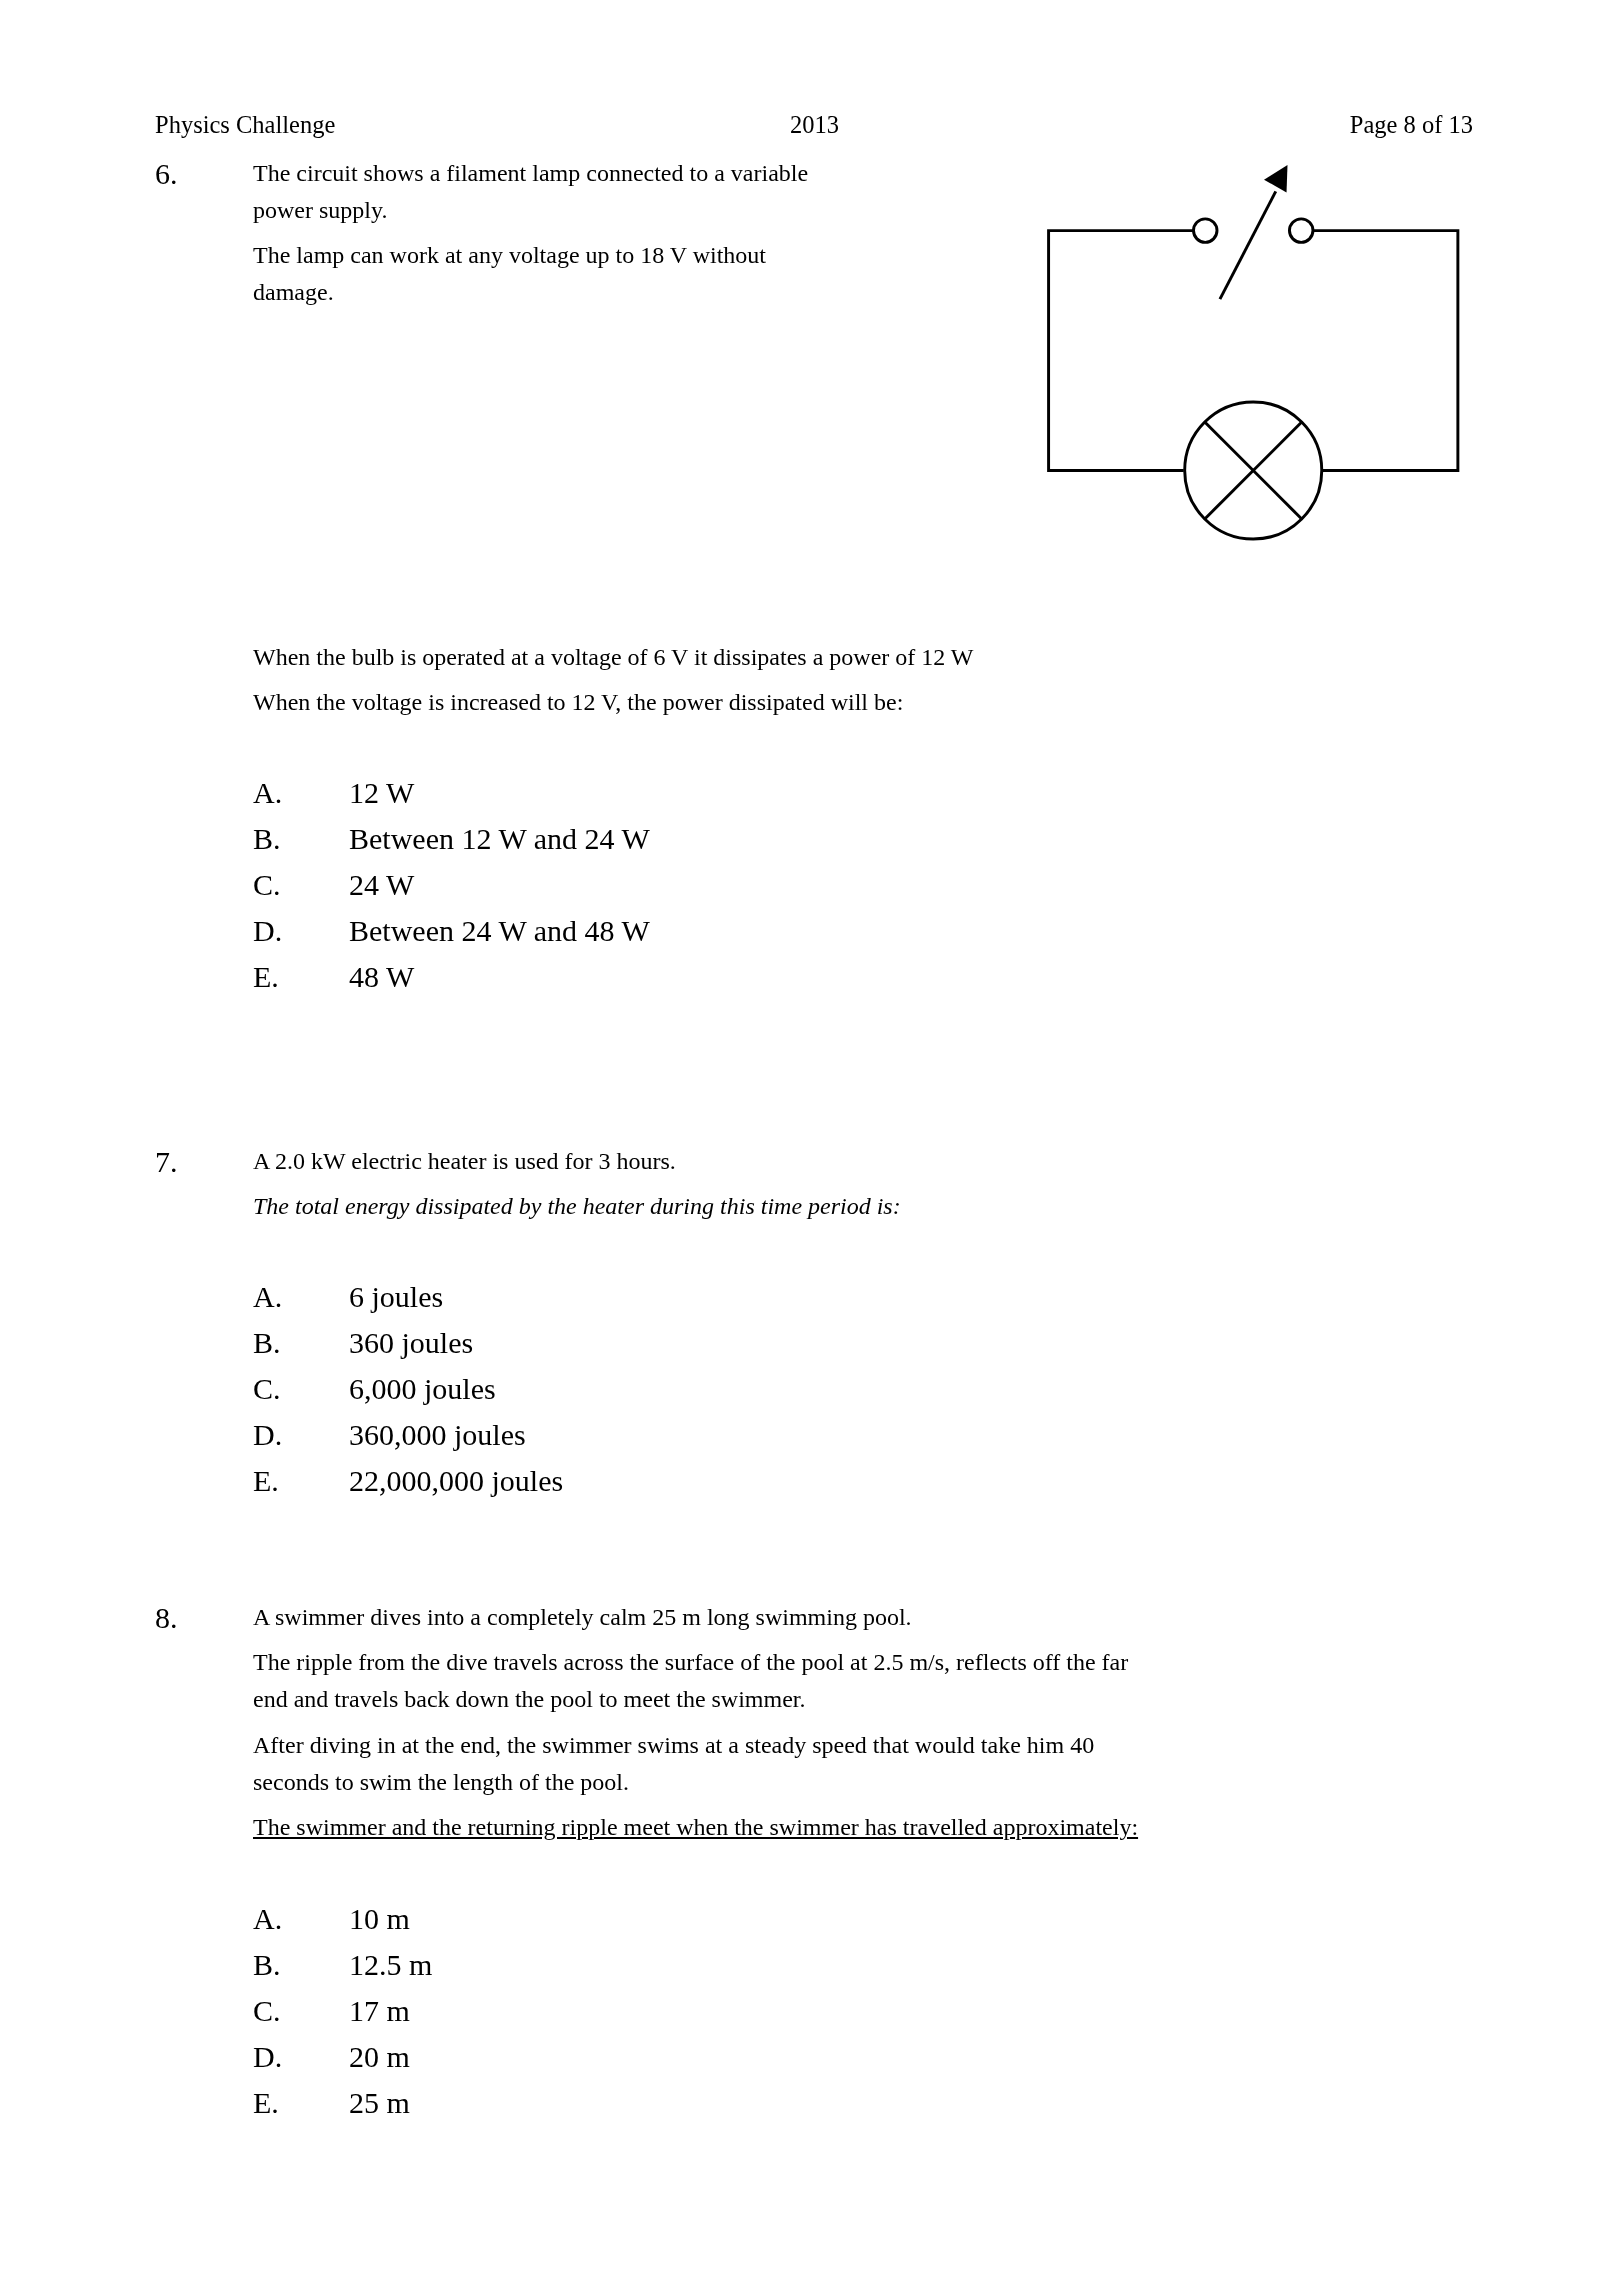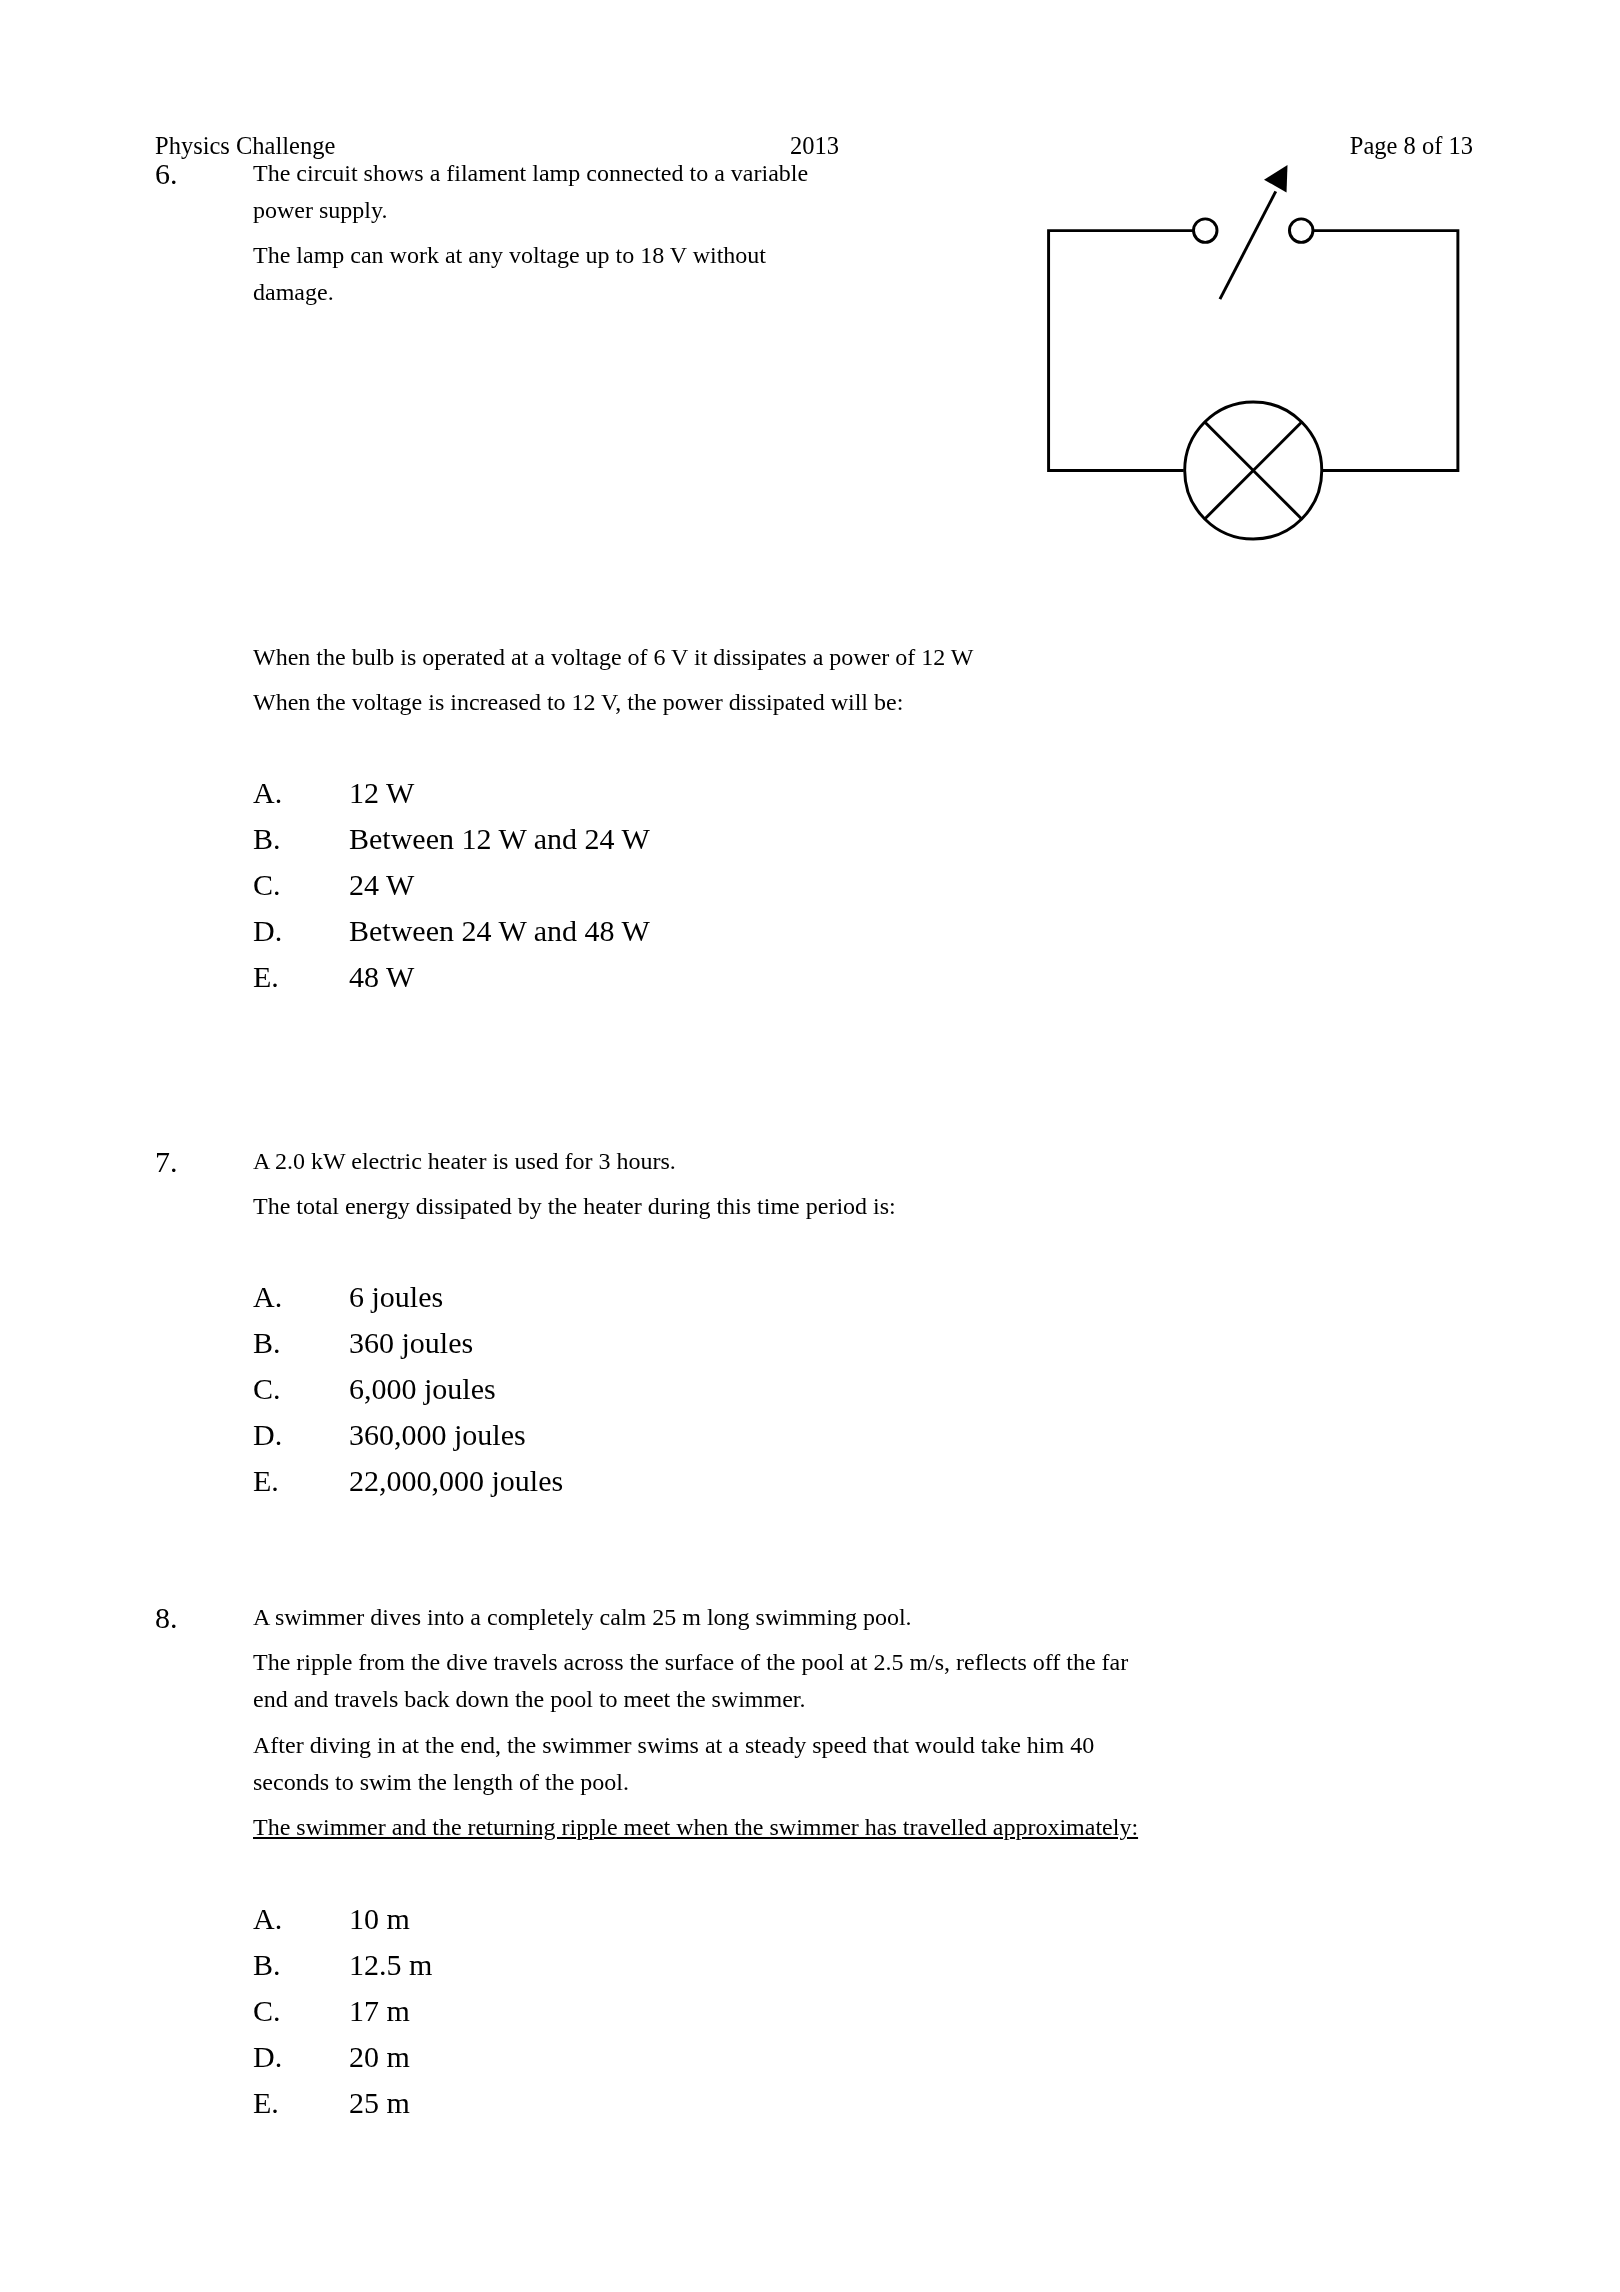--- a/index.html
+++ b/index.html
@@ -1,20 +1,20 @@
 <!DOCTYPE html>
 <html><head>
 <meta charset="utf-8">
 <style>
   html, body { margin: 0; padding: 0; background: #ffffff; }
   body {
     width: 1620px; height: 2293px; position: relative; overflow: hidden;
     font-family: "Liberation Serif", "DejaVu Serif", serif; color: #000;
   }
-  .hdr { position: absolute; top: 110px; font-size: 24.5px; line-height: 29px; margin-top: 21px; }
+  .hdr { position: absolute; top: 110px; font-size: 24.5px; line-height: 29px; }
   .hdr-left { left: 155px; }
   .hdr-center { left: 790px; }
   .hdr-right { right: 147px; }
 
   .qnum { position: absolute; left: 155px; font-size: 30px; line-height: 37px; }
   .text { position: absolute; left: 253px; font-size: 24px; line-height: 37px; }
   .opts { position: absolute; left: 253px; font-size: 30px; }
   .opt { height: 46px; line-height: 37px; display: flex; }
   .opt-letter { width: 96px; }
 
@@ -76,21 +76,21 @@
     <div class="opt">
         <span class="opt-letter">E.</span>
         <span>48 W</span>
       </div>
   </div>
 </div>
 
 <div>
   <div class="qnum" style="top:1143px;">7.</div>
   <div class="text" style="top:1143px;">A 2.0 kW electric heater is used for 3 hours.</div>
-  <div class="text" style="top:1188px;">The total energy dissipated by the heater during this time period is:</div>
+  <div class="text" style="top:1188px;font-style:italic;">The total energy dissipated by the heater during this time period is:</div>
 
   <div class="opts" style="top:1278px;">
     <div class="opt">
         <span class="opt-letter">A.</span>
         <span>6 joules</span>
       </div>
     <div class="opt">
         <span class="opt-letter">B.</span>
         <span>360 joules</span>
       </div>

